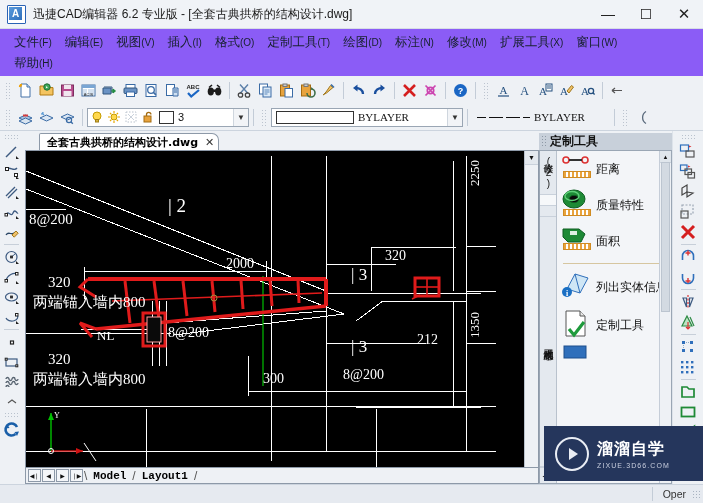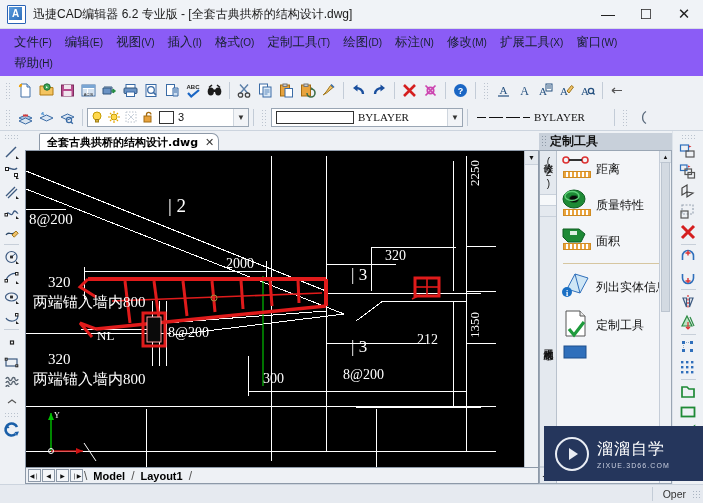--- a/index.html
+++ b/index.html
@@ -69,21 +69,21 @@
               display:flex;min-height:0;}
   .canvas{flex:1 1 auto;position:relative;background:#000;overflow:hidden;}
   .cbar{position:absolute;right:0;top:0;width:13px;bottom:0;background:#eef1f5;
         border-left:1px solid #b9c2cd;}
   .cbar .cb-arrow{height:13px;display:flex;align-items:center;justify-content:center;font-size:7px;
         background:#e3e8ee;border-bottom:1px solid #c9d1db;}
   .modeltabs{height:15px;background:#eef1f5;display:flex;align-items:center;
              border:1px solid #8d99a8;border-top:none;padding-left:2px;}
   .navbtn{width:11px;height:11px;border:1px solid #8d99a8;background:#f4f6f9;margin-right:1px;
           display:flex;align-items:center;justify-content:center;font-size:6px;color:#111;}
-  .mtab{font-family:Liberation Sans, sans-serif;font-size:11px;font-weight:bold;padding:0 6px;color:#000;}
+  .mtab{font-family:Liberation Mono, monospace;font-size:11px;font-weight:bold;padding:0 6px;color:#000;}
   .mslash{color:#555;}
 
   
   .palette{width:133px;background:#eef1f5;display:flex;flex-direction:column;flex:0 0 auto;
            padding-top:2px;}
   .pal-title{height:17px;display:flex;align-items:center;background:#c8d0da;}
   .pal-title .pgrip{width:6px;height:13px;margin:0 3px 0 2px;
         background-image:radial-gradient(#8e99a6 40%,transparent 41%);background-size:3px 3px;}
   .pal-title .ptxt{font-size:12px;font-weight:bold;color:#111;font-family:"DejaVu Sans",sans-serif;}
   .pal-body{flex:1 1 auto;display:flex;min-height:0;border:1px solid #9aa6b4;background:#e9edf2;}
@@ -131,21 +131,21 @@
   .cadsvg{position:absolute;left:0;top:0;}
 
   
   .watermark{position:absolute;right:0;bottom:22px;width:159px;height:55px;background:#25365c;
              display:flex;align-items:center;z-index:40;}
   .wm-logo{width:30px;height:30px;border:2px solid #e9edf4;border-radius:50%;margin-left:11px;
            display:flex;align-items:center;justify-content:center;flex:0 0 auto;}
   .wm-logo .play{width:0;height:0;border-left:9px solid #e9edf4;border-top:6px solid transparent;
            border-bottom:6px solid transparent;margin-left:3px;}
   .wm-txt{margin-left:8px;color:#fff;}
-  .wm-main{font-size:16px;font-weight:normal;letter-spacing:1px;font-family:"DejaVu Sans",sans-serif;}
+  .wm-main{font-size:16px;font-weight:bold;letter-spacing:1px;font-family:"DejaVu Sans",sans-serif;}
   .wm-sub{font-size:7px;letter-spacing:1.1px;color:#c8cede;margin-top:2px;}
 </style>
 </head>
 <body>
 
 <div class="app">
 
   <div class="titlebar">
     <div class="app-logo"></div>
     <span class="title-text">迅捷CAD编辑器 6.2 专业版  - [全套古典拱桥的结构设计.dwg]</span>

